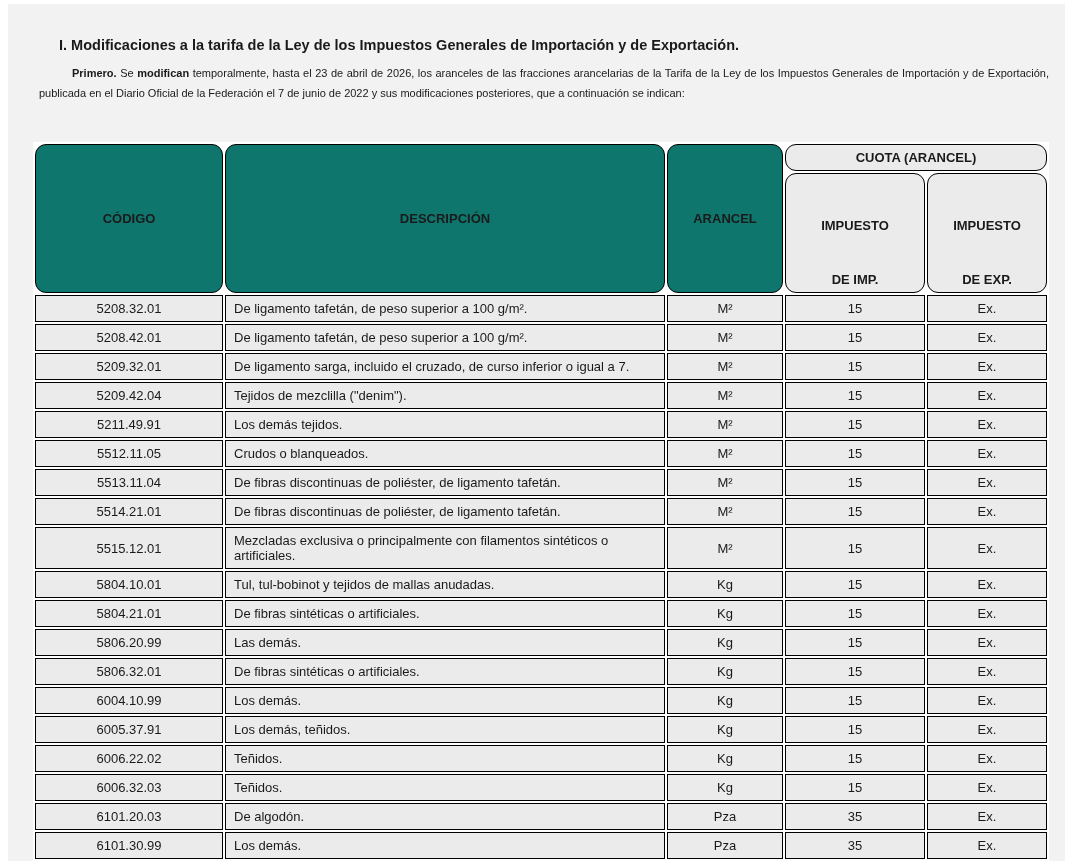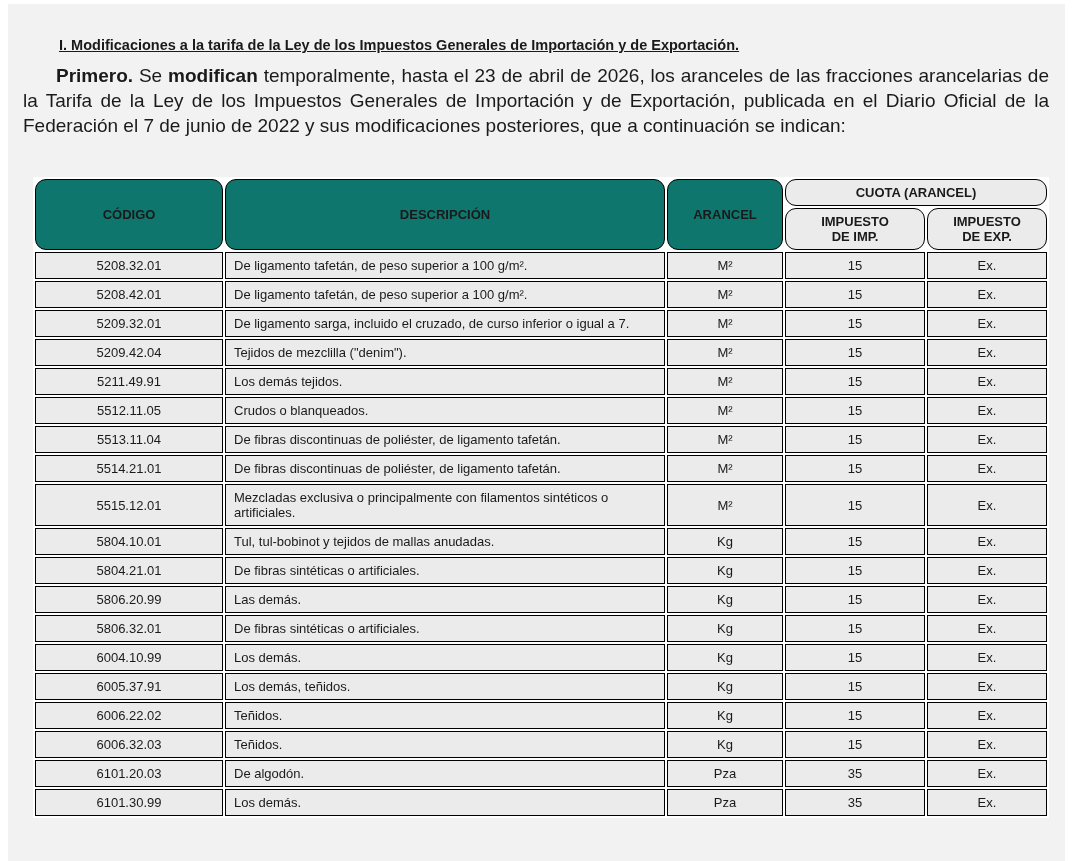--- a/index.html
+++ b/index.html
@@ -29,26 +29,25 @@
     line-height: 18px;
     text-align: center;
     margin: 4px 0 0 0;
   }
   .section-heading {
     font-weight: bold;
     font-size: 14.5px;
     line-height: 18px;
     margin: 20px 0 0 0;
     text-indent: 36px;
-    text-decoration: underline;
   }
   .intro-paragraph {
-    font-size: 19px;
-    line-height: 25px;
-    margin: 9px 0 0 0;
+    font-size: 11px;
+    line-height: 20px;
+    margin: 9px 0 0 16px;
     text-indent: 33px;
     text-align: justify;
   }
   table.tariff {
     margin: 39px 0 0 10px;
     width: 1016px;
     table-layout: fixed;
     border-collapse: separate;
     border-spacing: 2px;
     background: #ffffff; 
@@ -62,21 +61,21 @@
     padding: 5px 8px;
     vertical-align: middle;
     overflow: hidden;
   }
   table.tariff th {
     font-weight: bold;
     text-align: center;
     border-radius: 11px;
   }
   table.tariff th.white-bg { background: #0f766e; }
-  table.tariff th .hline { display: block; }
+  table.tariff th .hline { display: block; margin-top: 39px; }
   td.col-code, td.col-unit, td.col-imp, td.col-exp { text-align: center; }
   td.col-desc { text-align: left; padding-left: 9px; }
 </style>
 </head>
 <body>
 
 <div class="page">
 
 
   <p class="section-heading">I. Modificaciones a la tarifa de la Ley de los Impuestos Generales de Importación y de Exportación.</p>

